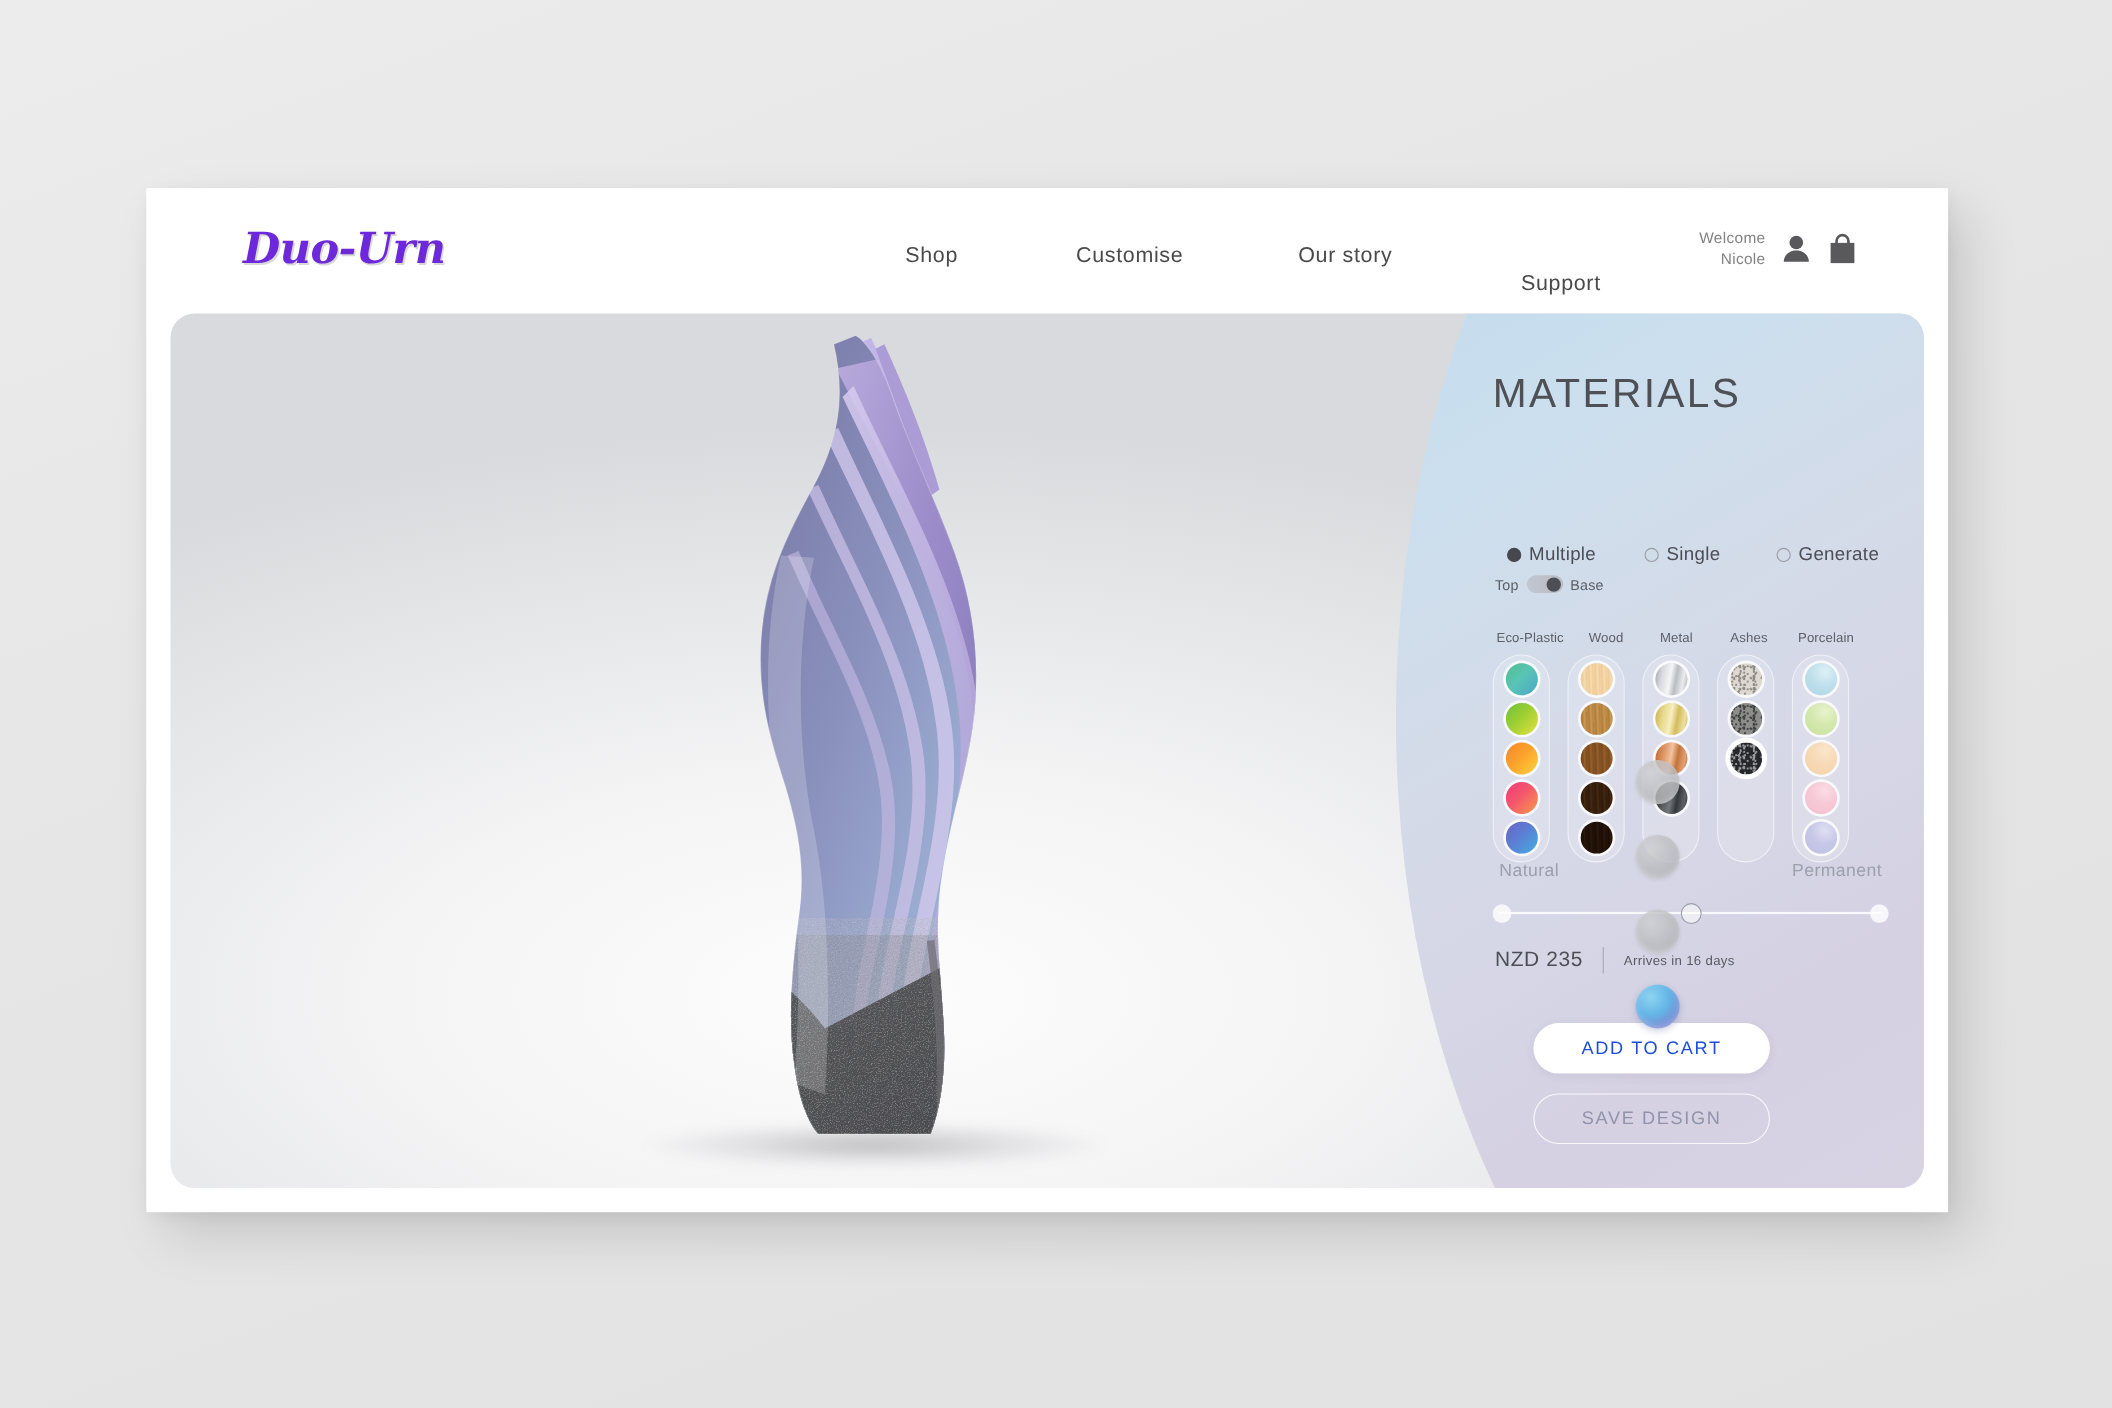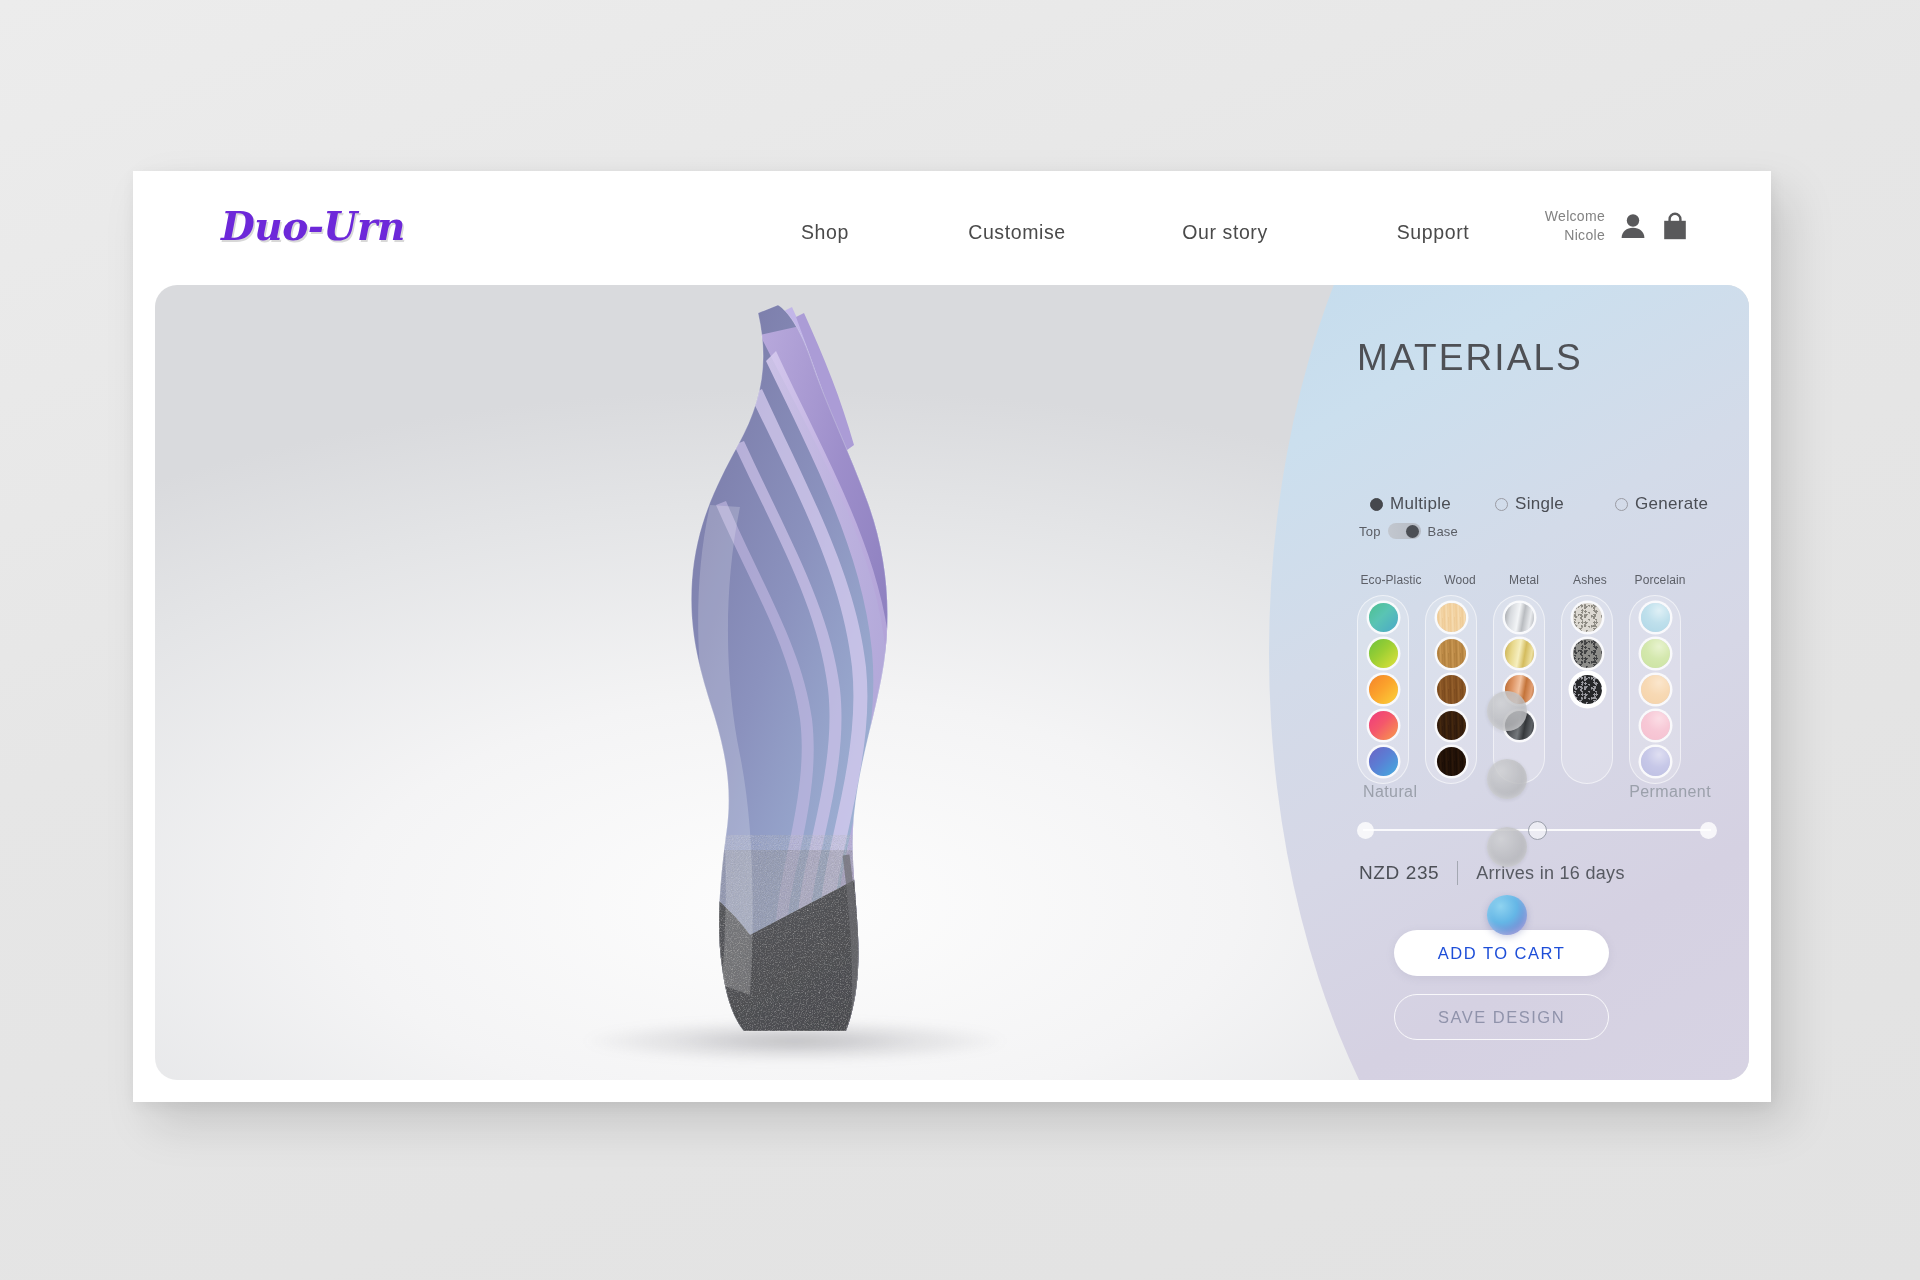--- a/index.html
+++ b/index.html
@@ -46,36 +46,36 @@
     font-style: italic;
     font-weight: 700;
     font-size: 39px;
     letter-spacing: -0.5px;
     color: #6d28d9;
     text-shadow: 1.5px 1.5px 0 #d8d8d8;
   }
 
   #main-nav {
     position: absolute;
-    left: 612px;
+    left: 634px;
     top: 50px;
     display: flex;
-    gap: 12px;
+    gap: 0;
   }
   .nav-item {
     font-size: 19.5px;
     color: #4a4a4a;
     letter-spacing: 0.6px;
     cursor: pointer;
     text-align: center;
   }
   .nav-item:nth-child(1) { width: 160px; }
   .nav-item:nth-child(2) { width: 200px; }
   .nav-item:nth-child(3) { width: 192px; }
-  .nav-item:nth-child(4) { width: 200px; }
+  .nav-item:nth-child(4) { width: 200px; margin-top: 26px; }
 
   #header-account {
     position: absolute;
     right: 82px;
     top: 36px;
     display: flex;
     align-items: center;
     gap: 14px;
   }
   #welcome-text {
@@ -315,21 +315,21 @@
   #price-row {
     position: absolute;
     left: 2px;
     top: 576px;
     display: flex;
     align-items: center;
     gap: 18px;
   }
   #price-value { font-size: 19px; color: #4c4f56; letter-spacing: 0.6px; }
   #price-divider { width: 1px; height: 24px; background: #a4a8b2; }
-  #delivery-text { font-size: 18px; color: #575a62; letter-spacing: 0.3px; }
+  #delivery-text { font-size: 12px; color: #575a62; letter-spacing: 0.3px; }
 
   
   .panel-btn {
     position: absolute;
     left: 37px;
     width: 215px;
     height: 46px;
     border-radius: 23px;
     display: flex;
     align-items: center;

